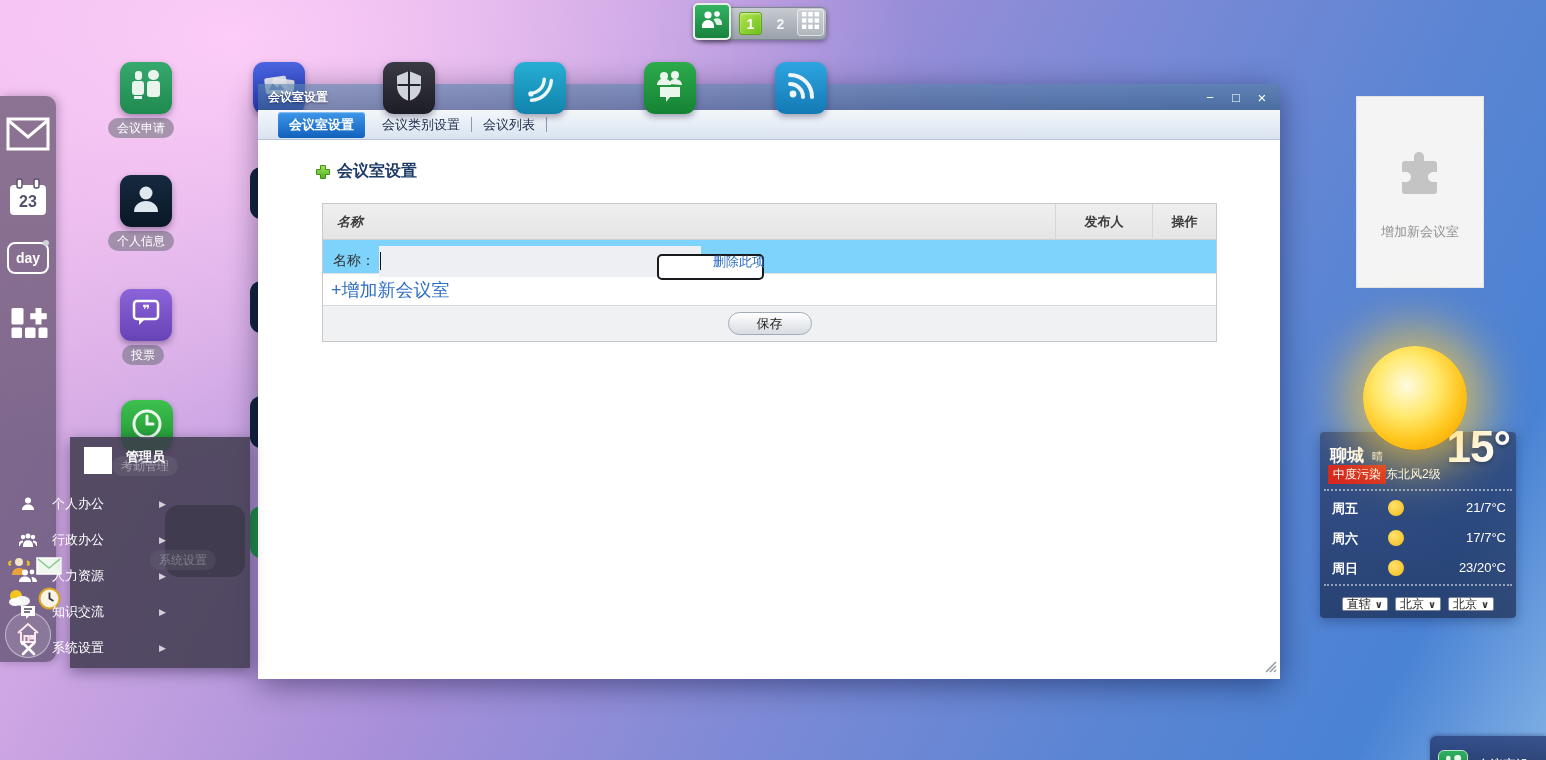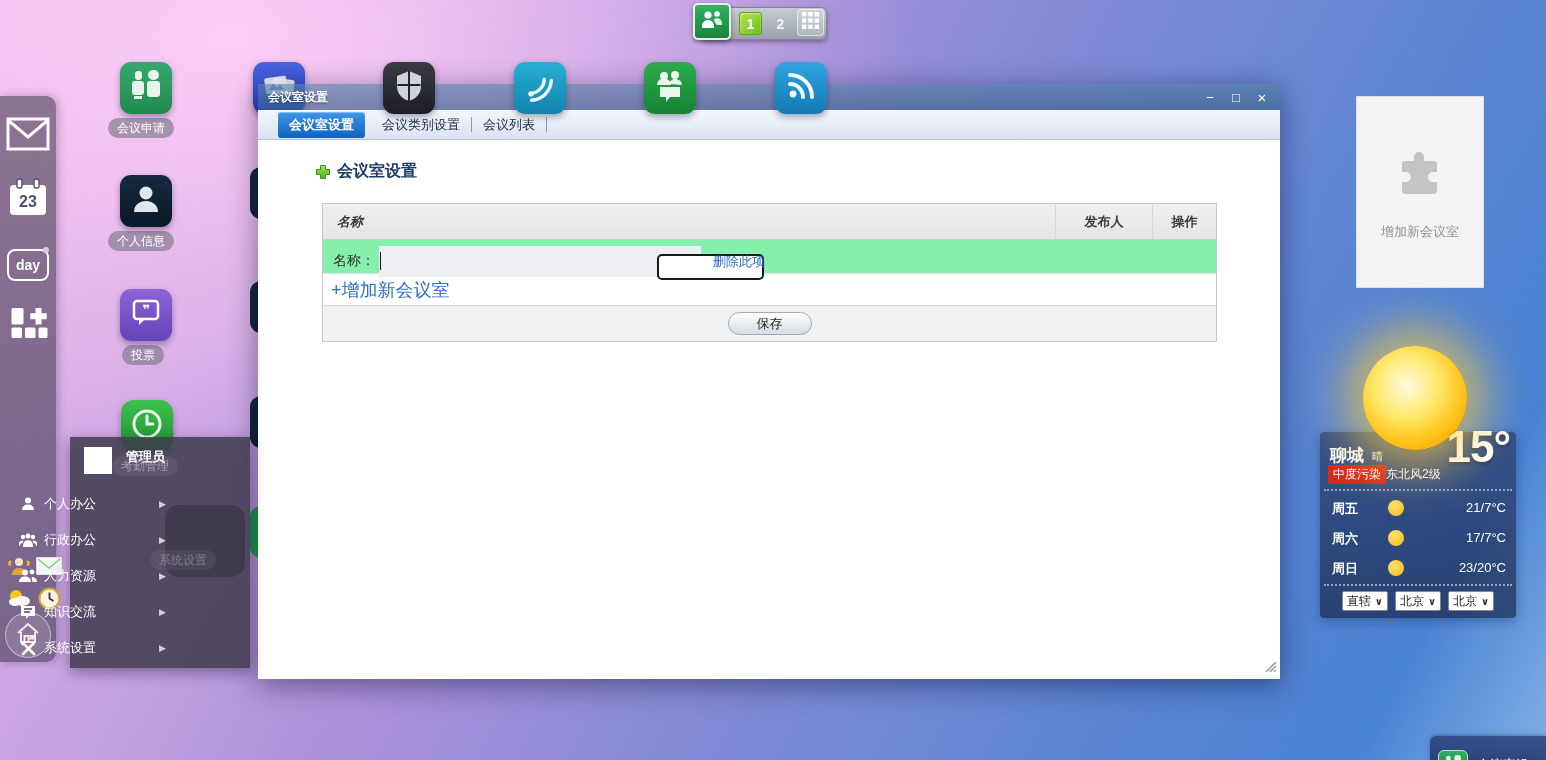--- a/index.html
+++ b/index.html
@@ -49,21 +49,21 @@
   .ghosted { opacity:.45; }
 
   
   .cmenu { left:70px; top:437px; width:180px; height:231px; z-index:30;
     background:rgba(62,58,78,.85); box-shadow:0 4px 14px rgba(0,0,30,.4); }
   .cm-avatar { left:84px; top:447px; width:28px; height:27px; background:#fff; z-index:32; }
   .cm-user { left:126px; top:448px; color:#fff; font-size:13px; font-weight:bold; z-index:32; }
   .cm-item { position:absolute; left:0; width:180px; height:30px; z-index:32; display:flex;
     align-items:center; color:#fff; font-size:13px; cursor:default; }
   .cm-item .ic { width:20px; margin-left:18px; display:flex; justify-content:center; }
-  .cm-item .lb { margin-left:6px; flex:1; }
+  .cm-item .lb { margin-left:14px; flex:1; }
   .cm-item .ar { margin-right:14px; font-size:9px; color:rgba(255,255,255,.75); }
 
   
   .win { left:258px; top:84px; width:1022px; height:595px; z-index:20;
     box-shadow:0 6px 28px rgba(0,0,40,.45); }
   .titlebar { position:absolute; left:0; top:0; width:100%; height:26px;
     background:linear-gradient(rgba(86,126,166,.66),rgba(58,96,136,.66));
     display:flex; align-items:center; }
   .title { color:#fff; font-size:12px; font-weight:bold; margin-left:10px;
     text-shadow:0 1px 2px rgba(0,0,40,.5); }
@@ -80,21 +80,21 @@
 
   .plus-ic { left:57px; top:24px; }
   .sec-title { left:79px; top:21px; font-size:16px; font-weight:bold; color:#1b3a66; }
 
   .tbl { left:64px; top:63px; width:895px; border:1px solid #c9c9c9; background:#fff; }
   .thead { display:flex; height:36px; background:linear-gradient(#efefef,#e5e5e5);
     border-bottom:1px solid #cfcfcf; align-items:center; font-size:13px; font-weight:bold; color:#3c3c3c; }
   .th-name { flex:1; padding-left:14px;font-style:italic; }
   .th-pub { width:97px; text-align:center; border-left:1px solid #d6d6d6; line-height:36px; }
   .th-op  { width:64px; text-align:center; border-left:1px solid #d6d6d6; line-height:36px; }
-  .trow1 { position:relative; height:34px; background:#86efac; border-bottom:1px solid #e2e2e2; }
+  .trow1 { position:relative; height:34px; background:#7dd3fc; border-bottom:1px solid #e2e2e2; }
   .name-lb { position:absolute; left:10px; top:12px; font-size:14px; color:#333; }
   .input-zone { position:absolute; left:56px; top:6px; width:322px; height:31px; background:#edeff2; }
   .caret { position:absolute; left:1px; top:6px; width:1px; height:18px; background:#111; }
   .input-box { position:absolute; left:278px; top:8px; width:107px; height:26px; background:#fff;
     border:2px solid #17191d; border-radius:5px; }
   .del-link { position:absolute; left:390px; top:13px; font-size:13px; color:#2f6fc4; cursor:pointer; }
   .trow2 { height:32px; display:flex; align-items:center; border-bottom:1px solid #d9d9d9; }
   .add-link { margin-left:8px; font-size:18px; color:#2f6fc4; cursor:pointer; }
   .tfoot { height:35px; background:#f0f1f3; display:flex; align-items:center; justify-content:center; }
   .save-btn { width:84px; height:23px; border-radius:12px; border:1px solid #9fabb9;
@@ -122,21 +122,21 @@
   .w-wind { left:66px; top:34px; font-size:12px; }
   .w-temp { right:6px; top:-10px; font-size:44px; font-weight:bold; letter-spacing:-1px;
     text-shadow:0 2px 4px rgba(0,10,40,.4); }
   .w-dot-sep { position:absolute; left:4px; width:188px; border-top:2px dotted rgba(255,255,255,.5); }
   .w-row { position:absolute; left:0; width:100%; height:28px; }
   .w-day { position:absolute; left:12px; top:6px; font-size:13px; font-weight:bold; }
   .w-sun-dot { position:absolute; left:68px; top:6px; width:16px; height:16px; border-radius:50%;
     background:radial-gradient(circle at 38% 35%,#ffe36b,#f2b91b); }
   .w-tmp { position:absolute; right:10px; top:6px; font-size:13px; }
   .w-selects { position:absolute; left:0; bottom:7px; width:100%; display:flex; justify-content:center; gap:7px; }
-  .fsel { height:20px; background:#fff; border:1px solid #7e8898; border-radius:2px;
+  .fsel { height:14px; background:#fff; border:1px solid #7e8898; border-radius:2px;
     font-size:12px; color:#222; display:flex; align-items:center; padding:0 4px; gap:4px; cursor:pointer; }
   .fsel .chev { font-size:10px; font-weight:bold; color:#333; }
 
   
   .chip { left:1430px; top:736px; width:116px; height:58px; z-index:15; border-radius:6px 0 0 0;
     background:linear-gradient(rgba(40,62,120,.8),rgba(16,30,72,.85));
     display:flex; align-items:center; box-shadow:0 -1px 4px rgba(0,0,30,.3); }
   .chip .cic { width:30px; height:30px; border-radius:6px; margin-left:8px;
     background:linear-gradient(#2fae60,#16813b); border:1px solid #bfe2c8;
     display:flex; align-items:center; justify-content:center; }
@@ -188,21 +188,21 @@
       </svg>
   </div>
   <div class="dock-ic" style="top:80px;">
     <svg width="46" height="46" viewBox="0 0 46 46">
       <rect x="5" y="9" width="36" height="30" rx="4" fill="#fff"></rect>
       <rect x="12" y="3" width="5" height="9" rx="2" fill="#fff" stroke="#55506b" stroke-width="1.4"></rect>
       <rect x="29" y="3" width="5" height="9" rx="2" fill="#fff" stroke="#55506b" stroke-width="1.4"></rect>
       <text x="23" y="31" text-anchor="middle" font-size="16" font-weight="bold" fill="#55506b">23</text>
     </svg>
   </div>
-  <div class="dock-ic" style="top:153px;text-align:center;">
+  <div class="dock-ic" style="top:146px;text-align:center;">
     <div class="day-box" style="position:relative;">
         <span>day</span>
         <span class="day-dot"></span>
       </div>
   </div>
   <div class="dock-ic" style="top:206px;">
     <svg width="42" height="42" viewBox="0 0 28 28">
         <g fill="#fff">
           <rect x="3" y="4" width="8" height="11" rx="1"></rect>
           <rect x="3" y="17" width="7" height="7" rx="1"></rect>

